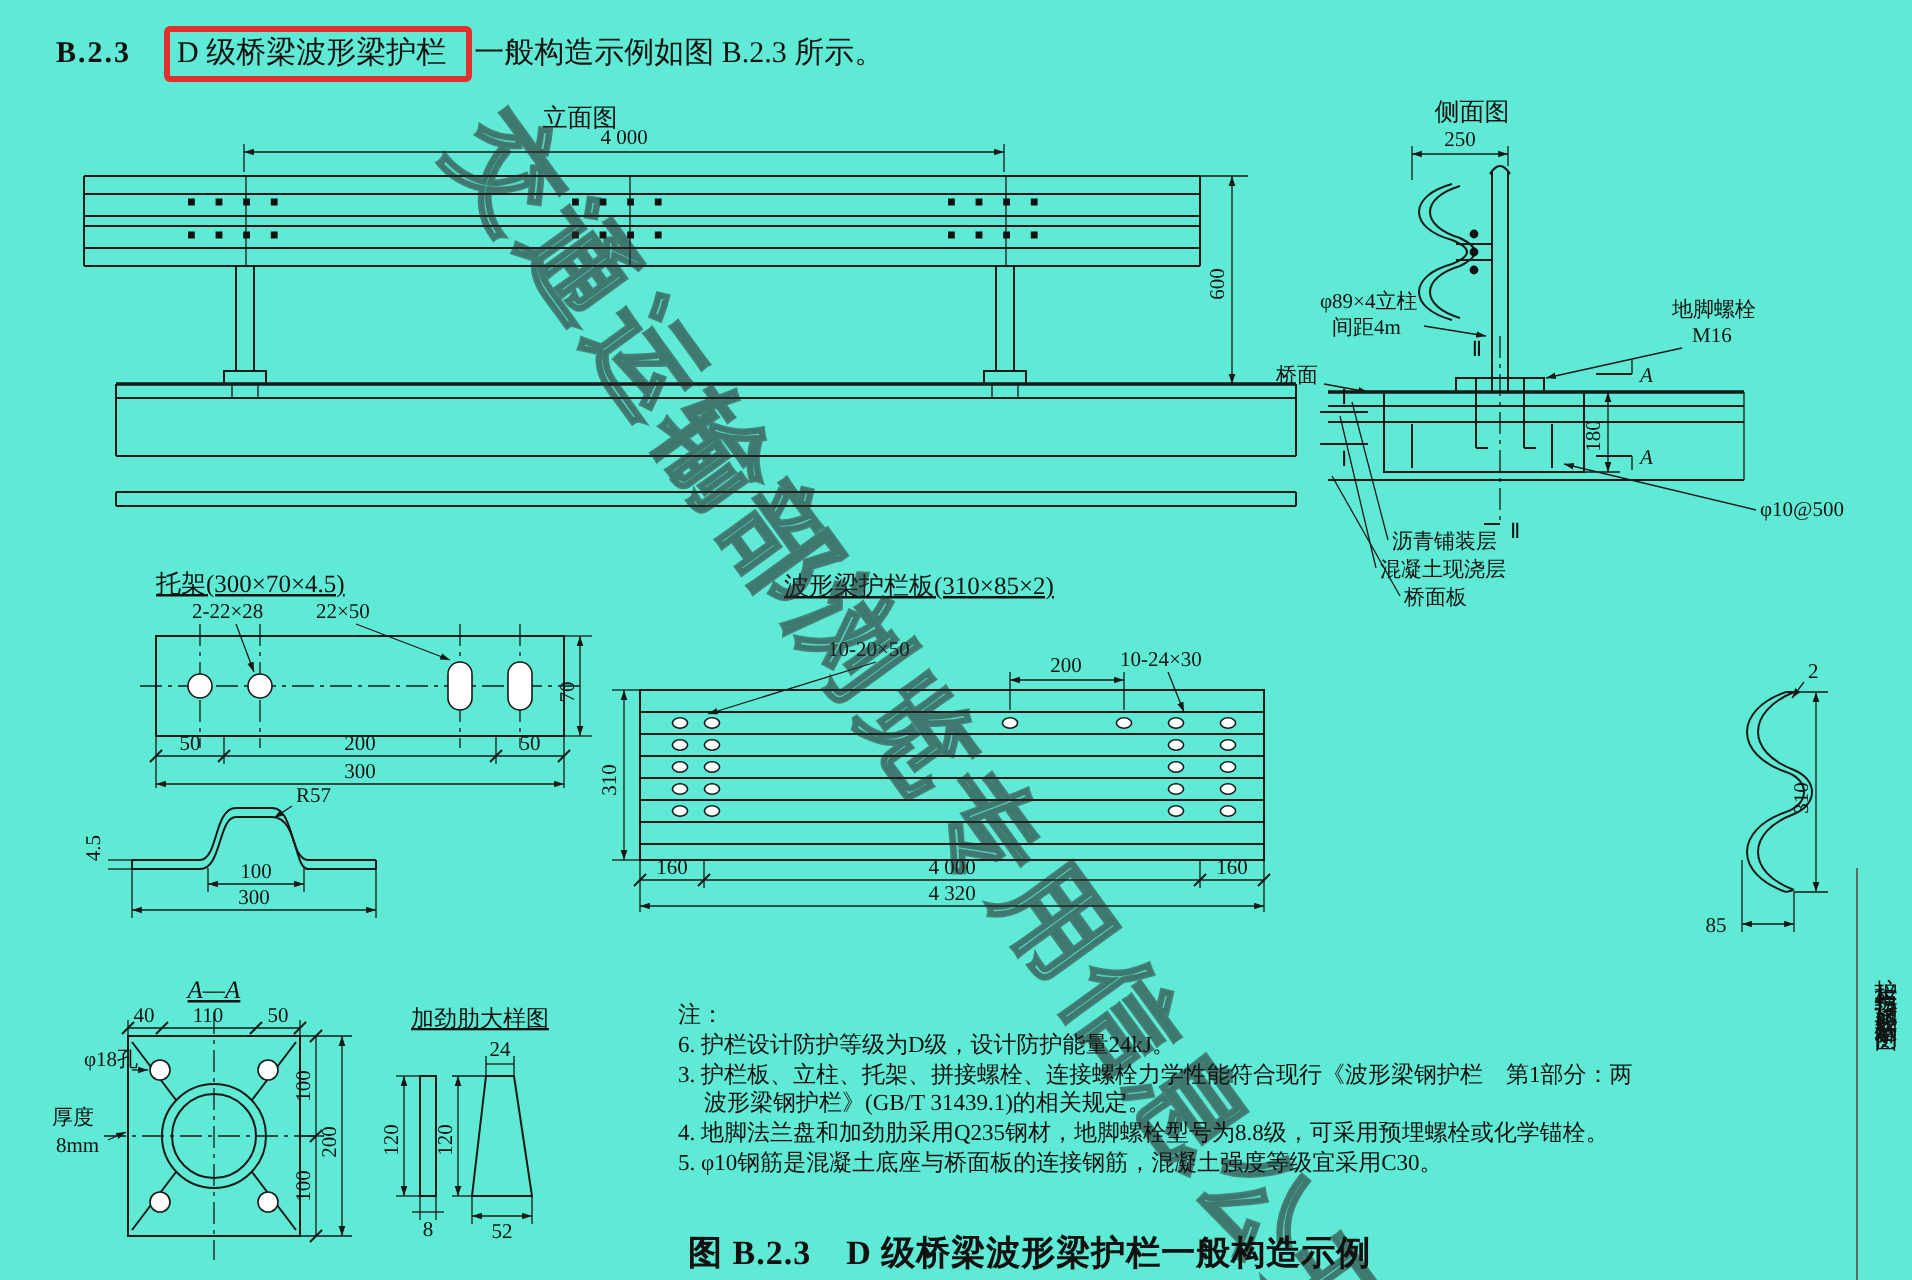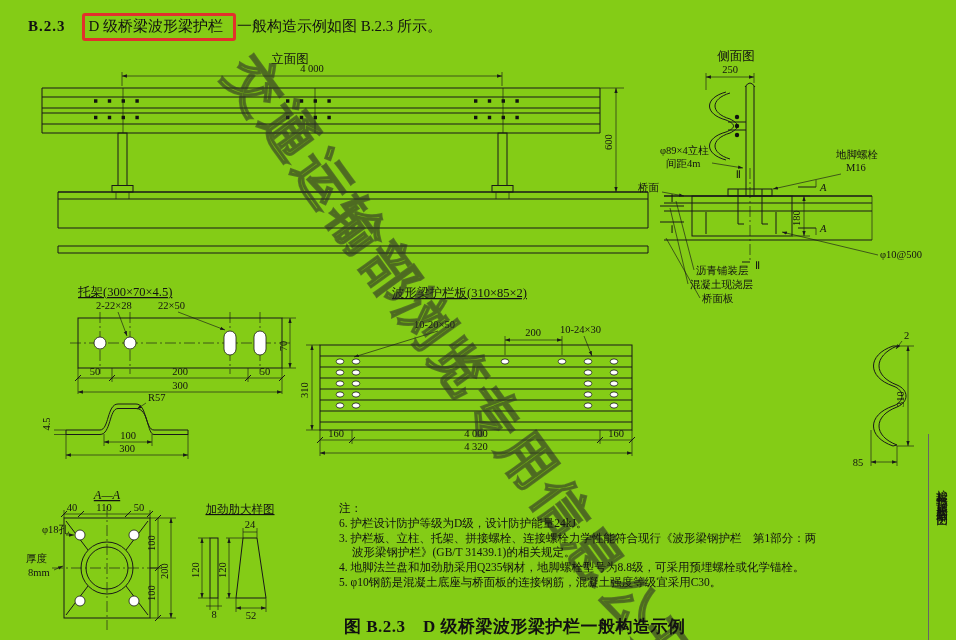--- a/index.html
+++ b/index.html
@@ -1,18 +1,18 @@
 <!DOCTYPE html>
 <html><head>
 <meta charset="utf-8">
 <style>
   html,body{margin:0;padding:0;background:#fff;}
   body{width:956px;height:640px;position:relative;overflow:hidden;
        font-family:"Liberation Serif",serif;color:#111;}
-  .page{position:absolute;inset:0;background:#84cc16;}
+  .page{position:absolute;inset:0;background:#5eead4;}
 
   .clause{position:absolute;left:28px;top:13px;font-size:15px;white-space:nowrap;z-index:6;}
   .clause-no{font-weight:bold;margin-right:16px;letter-spacing:1px;}
   .hl{border:3px solid #e2312c;border-radius:3px;padding:1px 10px 2px 4px;margin-right:1px;display:inline-block;}
 
   svg.dwg{position:absolute;left:0;top:0;z-index:1;}
   .ln{stroke:#191919;stroke-width:1;fill:none}
   .tk{stroke:#191919;stroke-width:1.7;fill:none}
   .tn{stroke:#191919;stroke-width:.65;fill:none}
   .dim{stroke:#191919;stroke-width:.65;fill:none}

